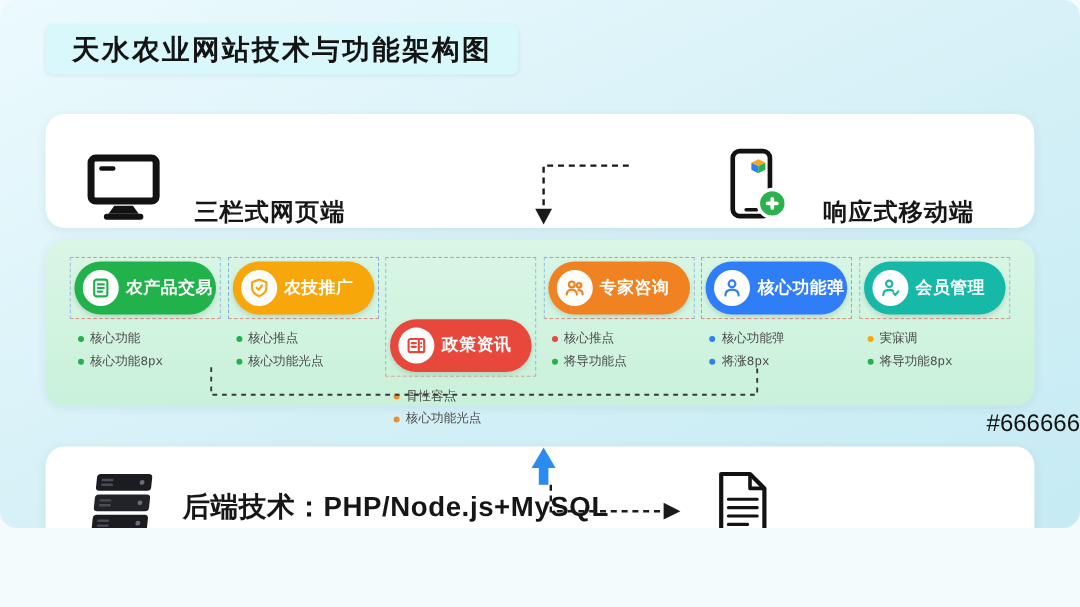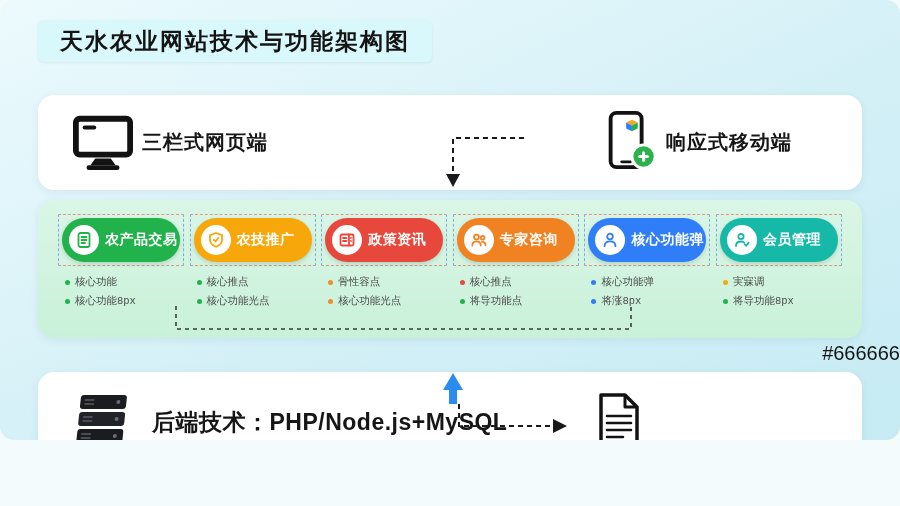--- a/index.html
+++ b/index.html
@@ -14,21 +14,21 @@
     padding:0 22px;background:#d9f8fb;border-radius:6px;
     font-size:23px;font-weight:800;color:#141414;letter-spacing:2px;
     box-shadow:0 1px 3px rgba(0,60,80,.08);
   }
   .box{position:absolute;left:38px;width:824px;background:#ffffff;border-radius:16px;
        box-shadow:0 2px 8px rgba(20,60,90,.07);}
   .box.row1{top:95px;height:95px;}
   .box.green{top:200px;height:138px;background:linear-gradient(180deg,#daf6e6 0%,#c9f1d9 100%);}
   .box.row3{top:372px;height:100px;}
 
-  .device{position:absolute;height:95px;display:flex;align-items:center;gap:8px;z-index:2;}
+  .device{position:absolute;height:95px;display:flex;align-items:flex-end;gap:28px;z-index:2;}
   .device.web{left:72px;top:95px;}
   .device.mobile{left:602px;top:95px;}
   .device-label{font-size:20px;font-weight:800;color:#161616;letter-spacing:1px;}
 
   .modules{position:absolute;left:58px;top:214px;width:784px;display:flex;
            justify-content:space-between;z-index:2;}
   .module{width:126px;display:flex;flex-direction:column;}
   .pill-frame{
     padding:3px;
     border-top:1px dashed rgba(222,72,64,.55);
@@ -145,21 +145,21 @@
         </div>
         <div class="bullet">
           <span class="dot" style="background: rgb(33, 178, 75);"></span>
           <span>核心功能光点</span>
         </div>
       </div>
     </div>
 
     <div class="module">
       <div class="pill-frame">
-        <div class="pill" style="background: rgb(232, 72, 59);">
+        <div class="pill" style="background: rgb(232, 72, 59); margin-top: 48px;">
           <span class="pill-icon" style="color: rgb(232, 72, 59);">
             <svg width="18" height="18" viewBox="0 0 18 18" fill="none" stroke="currentColor" stroke-width="1.8" stroke-linecap="round">
               <rect x="2.5" y="3.5" width="13" height="11" rx="1.5"></rect>
               <path d="M11 3.5 v11 M5 7h3.5 M5 10h3.5 M13 7h.01 M13 10h.01"></path>
             </svg>
           </span>
           <span class="pill-label">政策资讯</span>
         </div>
       </div>
       <div class="bullets">

